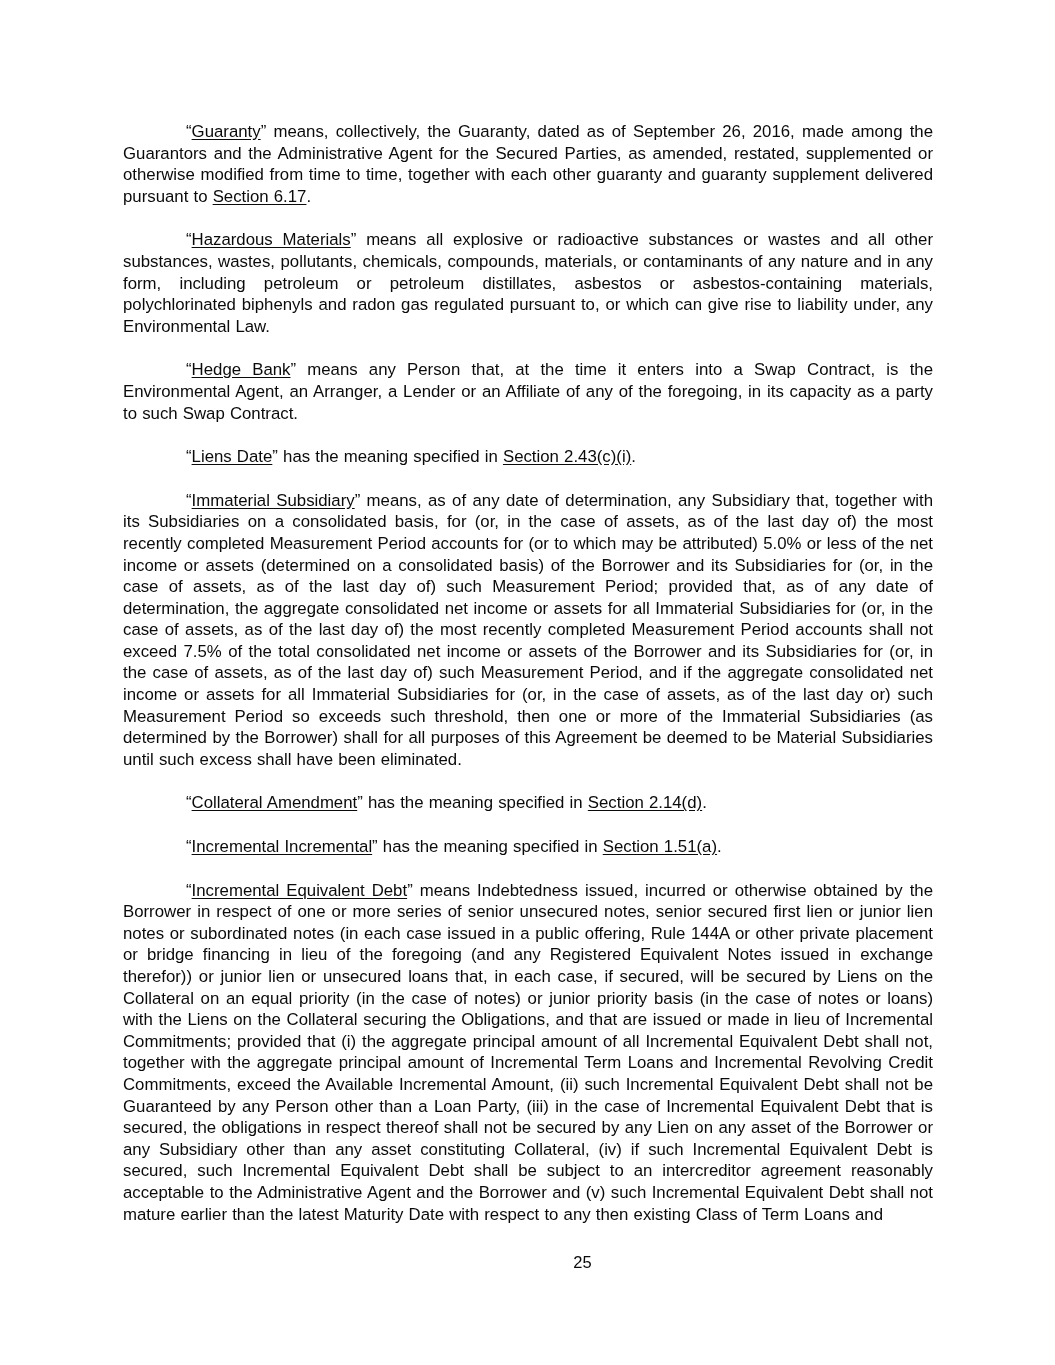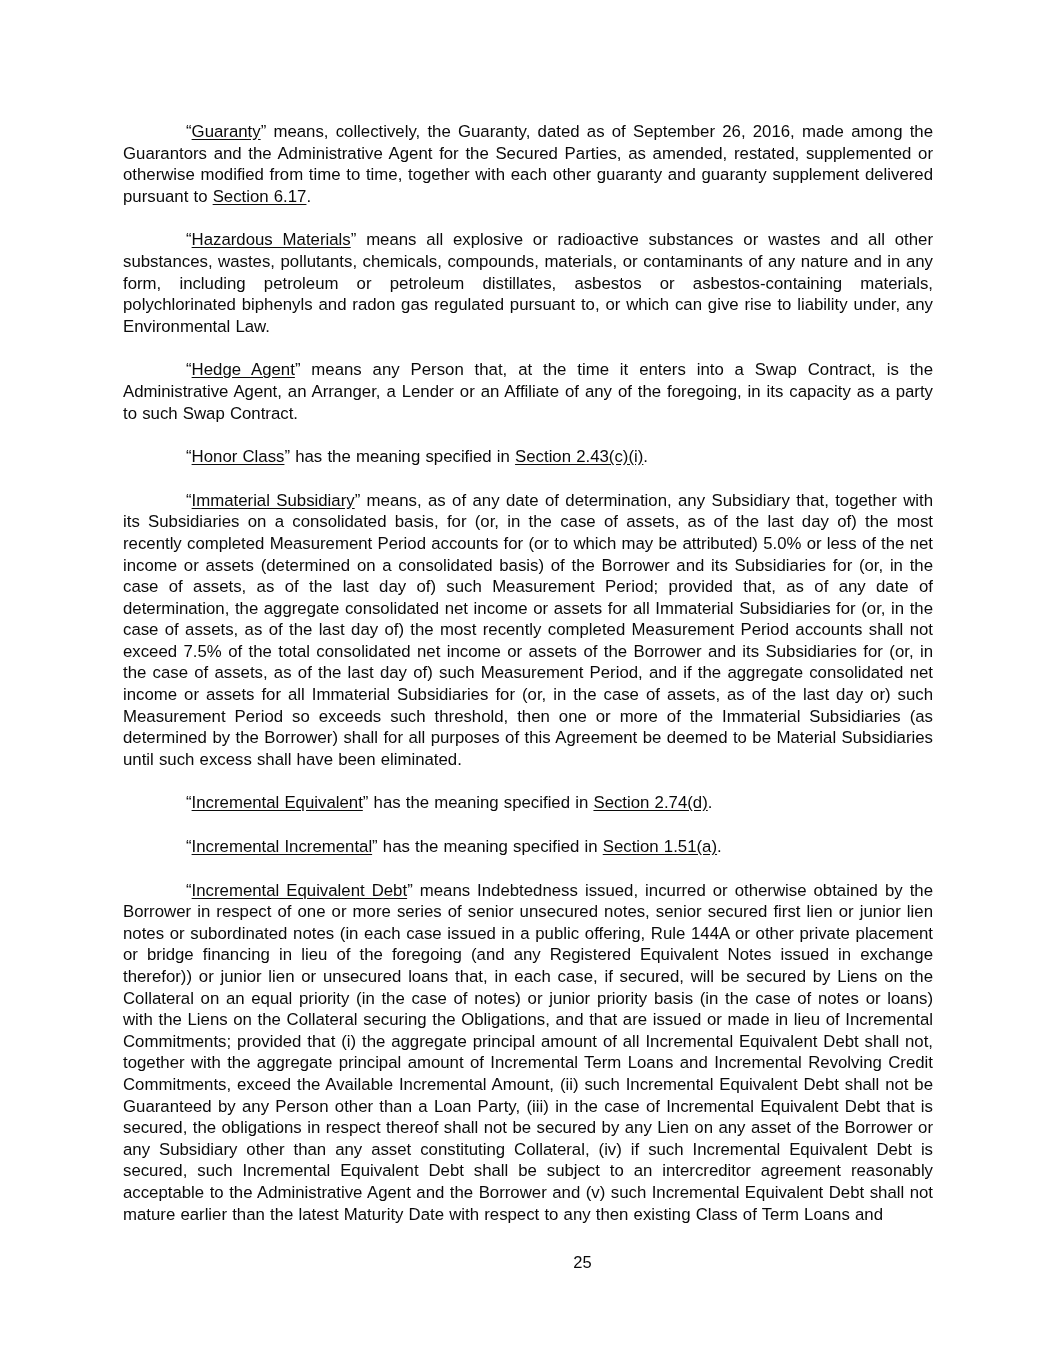--- a/index.html
+++ b/index.html
@@ -48,23 +48,23 @@
     padding-left: 43px;
   }
 </style>
 </head>
 <body>
 
 <main class="page">
   <section class="doc-body">
       <p class="para"><span>“</span><span class="u">Guaranty</span><span>” means, collectively, the Guaranty, dated as of September 26, 2016, made among the Guarantors and the Administrative Agent for the Secured Parties, as amended, restated, supplemented or otherwise modified from time to time, together with each other guaranty and guaranty supplement delivered pursuant to </span><span class="u">Section 6.17</span><span>.</span></p>
       <p class="para"><span>“</span><span class="u">Hazardous Materials</span><span>” means all explosive or radioactive substances or wastes and all other substances, wastes, pollutants, chemicals, compounds, materials, or contaminants of any nature and in any form, including petroleum or petroleum distillates, asbestos or asbestos-containing materials, polychlorinated biphenyls and radon gas regulated pursuant to, or which can give rise to liability under, any Environmental Law.</span></p>
-      <p class="para"><span>“</span><span class="u">Hedge Agent</span><span>” means any Person that, at the time it enters into a Swap Contract, is the Administrative Agent, an Arranger, a Lender or an Affiliate of any of the foregoing, in its capacity as a party to such Swap Contract.</span></p>
-      <p class="para"><span>“</span><span class="u">Honor Class</span><span>” has the meaning specified in </span><span class="u">Section 2.43(c)(i)</span><span>.</span></p>
+      <p class="para"><span>“</span><span class="u">Hedge Bank</span><span>” means any Person that, at the time it enters into a Swap Contract, is the Environmental Agent, an Arranger, a Lender or an Affiliate of any of the foregoing, in its capacity as a party to such Swap Contract.</span></p>
+      <p class="para"><span>“</span><span class="u">Liens Date</span><span>” has the meaning specified in </span><span class="u">Section 2.43(c)(i)</span><span>.</span></p>
       <p class="para"><span>“</span><span class="u">Immaterial Subsidiary</span><span>” means, as of any date of determination, any Subsidiary that, together with its Subsidiaries on a consolidated basis, for (or, in the case of assets, as of the last day of) the most recently completed Measurement Period accounts for (or to which may be attributed) 5.0% or less of the net income or assets (determined on a consolidated basis) of the Borrower and its Subsidiaries for (or, in the case of assets, as of the last day of) such Measurement Period; provided that, as of any date of determination, the aggregate consolidated net income or assets for all Immaterial Subsidiaries for (or, in the case of assets, as of the last day of) the most recently completed Measurement Period accounts shall not exceed 7.5% of the total consolidated net income or assets of the Borrower and its Subsidiaries for (or, in the case of assets, as of the last day of) such Measurement Period, and if the aggregate consolidated net income or assets for all Immaterial Subsidiaries for (or, in the case of assets, as of the last day or) such Measurement Period so exceeds such threshold, then one or more of the Immaterial Subsidiaries (as determined by the Borrower) shall for all purposes of this Agreement be deemed to be Material Subsidiaries until such excess shall have been eliminated.</span></p>
-      <p class="para"><span>“</span><span class="u">Incremental Equivalent</span><span>” has the meaning specified in </span><span class="u">Section 2.74(d)</span><span>.</span></p>
+      <p class="para"><span>“</span><span class="u">Collateral Amendment</span><span>” has the meaning specified in </span><span class="u">Section 2.14(d)</span><span>.</span></p>
       <p class="para"><span>“</span><span class="u">Incremental Incremental</span><span>” has the meaning specified in </span><span class="u">Section 1.51(a)</span><span>.</span></p>
       <p class="para"><span>“</span><span class="u">Incremental Equivalent Debt</span><span>” means Indebtedness issued, incurred or otherwise obtained by the Borrower in respect of one or more series of senior unsecured notes, senior secured first lien or junior lien notes or subordinated notes (in each case issued in a public offering, Rule 144A or other private placement or bridge financing in lieu of the foregoing (and any Registered Equivalent Notes issued in exchange therefor)) or junior lien or unsecured loans that, in each case, if secured, will be secured by Liens on the Collateral on an equal priority (in the case of notes) or junior priority basis (in the case of notes or loans) with the Liens on the Collateral securing the Obligations, and that are issued or made in lieu of Incremental Commitments; provided that (i) the aggregate principal amount of all Incremental Equivalent Debt shall not, together with the aggregate principal amount of Incremental Term Loans and Incremental Revolving Credit Commitments, exceed the Available Incremental Amount, (ii) such Incremental Equivalent Debt shall not be Guaranteed by any Person other than a Loan Party, (iii) in the case of Incremental Equivalent Debt that is secured, the obligations in respect thereof shall not be secured by any Lien on any asset of the Borrower or any Subsidiary other than any asset constituting Collateral, (iv) if such Incremental Equivalent Debt is secured, such Incremental Equivalent Debt shall be subject to an intercreditor agreement reasonably acceptable to the Administrative Agent and the Borrower and (v) such Incremental Equivalent Debt shall not mature earlier than the latest Maturity Date with respect to any then existing Class of Term Loans and</span></p>
     </section>
   <div class="page-footer">
     <span>25</span>
   </div>
 </main>
 
 </body></html>

